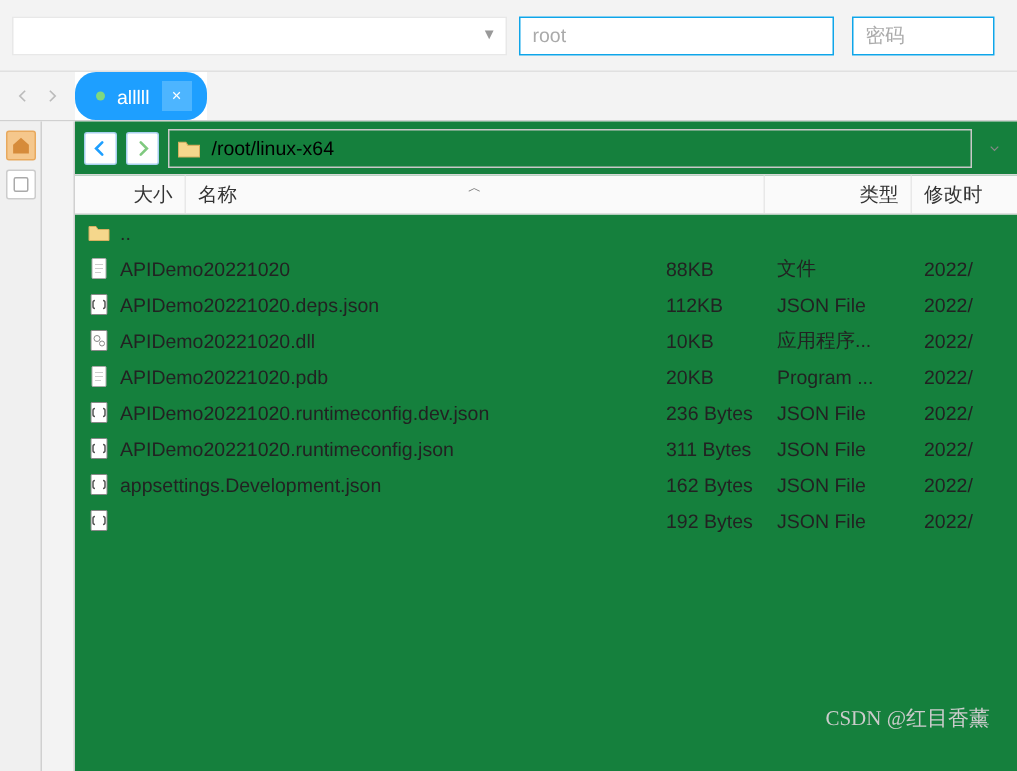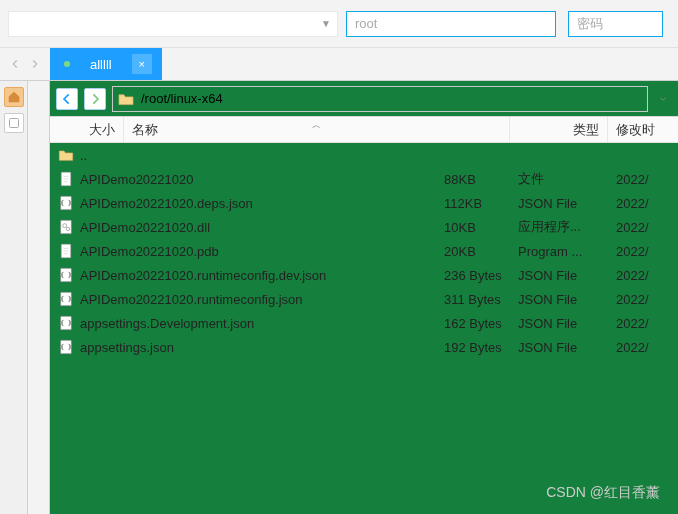--- a/index.html
+++ b/index.html
@@ -5,21 +5,21 @@
 * { box-sizing: border-box; margin: 0; padding: 0; }
 body { font-family: "Microsoft YaHei", Arial, sans-serif; font-size: 13px; background: #fff; width: 678px; height: 514px; overflow: hidden; position: relative; }
 .top-toolbar { height: 48px; background: #f3f3f3; border-bottom: 1px solid #e0e0e0; display: flex; align-items: center; padding-left: 8px; gap: 8px; }
 .dropdown-field { flex: 0 0 330px; height: 26px; background: #fff; border: 1px solid #e8e8e8; display: flex; align-items: center; justify-content: flex-end; padding-right: 6px; color: #999; font-size: 10px; }
 .text-input { height: 26px; background: #fff; border: 1px solid #0ea5e9; padding: 0 8px; color: #aaa; display: flex; align-items: center; font-size: 13px; }
 .root-input { flex: 0 0 210px; }
 .pwd-input { flex: 0 0 95px; margin-left: 4px; }
 .nav-row { height: 32px; display: flex; align-items: stretch; }
 .nav-arrows { width: 50px; background: #f3f3f3; display: flex; align-items: center; justify-content: center; gap: 6px; }
 .nav-arrow { width: 14px; height: 14px; color: #bbb; }
-.tab { background: #1e9fff; color: #fff; display: flex; align-items: center; padding: 0 10px 0 14px; gap: 20px; font-size: 13px; }
+.tab { background: #1e9fff; color: #fff; display: flex; align-items: center; padding: 0 10px 0 14px; gap: 8px; font-size: 13px; border-radius: 14px; }
 .tab-dot { width: 6px; height: 6px; border-radius: 50%; background: #7fd87f; }
 .tab-close { width: 20px; height: 20px; background: #4db5ff; display: flex; align-items: center; justify-content: center; font-size: 11px; color: #fff; cursor: pointer; }
 .tab-rest { flex: 1; background: #f3f3f3; }
 .main-row { display: flex; height: calc(514px - 48px - 32px); border-top: 1px solid #d0d0d0; }
 .side-icons { width: 28px; background: #f0f0f0; border-right: 1px solid #d0d0d0; display: flex; flex-direction: column; align-items: center; padding-top: 6px; gap: 6px; }
 .side-icon { width: 20px; height: 20px; border: 1px solid #ccc; border-radius: 2px; display: flex; align-items: center; justify-content: center; font-size: 11px; }
 .side-home { background: #f5c78c; border-color: #e8a95e; color: #a86d2b; }
 .side-two { background: #fff; color: #999; }
 .divider-col { width: 22px; background: #f3f3f3; border-right: 1px solid #d0d0d0; }
 .main-panel { flex: 1; background: #15803d; display: flex; flex-direction: column; }
@@ -37,21 +37,21 @@
 .col-date { flex: 1; border-right: none; }
 .sort-caret { position: absolute; left: 50%; top: 2px; transform: translateX(-50%); font-size: 9px; color: #777; }
 .file-list { flex: 1; overflow: hidden; }
 .file-row { height: 24px; display: flex; align-items: center; font-size: 13px; color: #222; }
 .cell { padding: 0 8px; display: flex; align-items: center; height: 100%; overflow: hidden; white-space: nowrap; }
 .cell-name { flex: 0 0 386px; gap: 6px; }
 .cell-size { flex: 0 0 74px; justify-content: flex-start; }
 .cell-type { flex: 0 0 98px; }
 .cell-date { flex: 1; }
 .file-icon { width: 16px; height: 16px; flex-shrink: 0; display: flex; align-items: center; justify-content: center; }
-.watermark { position: absolute; bottom: 12px; right: 18px; color: #ccc; font-size: 14px; pointer-events: none; font-family: Liberation Sans, sans-serif; }
+.watermark { position: absolute; bottom: 26px; right: 18px; color: #ccc; font-size: 14px; pointer-events: none; font-family: Liberation Serif, serif; }
 </style>
 </head>
 <body>
 
 <div class="top-toolbar">
   <div class="dropdown-field">
     <span>▼</span>
   </div>
   <div class="text-input root-input">
     <span>root</span>
@@ -295,21 +295,20 @@
           </div>
         </div>
         <div class="file-row">
           <div class="cell cell-name">
             <span class="file-icon">
               <svg width="16" height="16" viewBox="0 0 24 24">
                 <rect x="4" y="2" width="16" height="20" rx="1" fill="#fff" stroke="#888"></rect>
                 <path d="M8 8c-1 0-2 1-2 2v4c0 1 1 2 2 2M16 8c1 0 2 1 2 2v4c0 1-1 2-2 2" stroke="#555" fill="none" stroke-width="1.5"></path>
               </svg>
             </span>
-            <span>appsettings.json</span>
           </div>
           <div class="cell cell-size">
             <span>192 Bytes</span>
           </div>
           <div class="cell cell-type">
             <span>JSON File</span>
           </div>
           <div class="cell cell-date">
             <span>2022/</span>
           </div>

